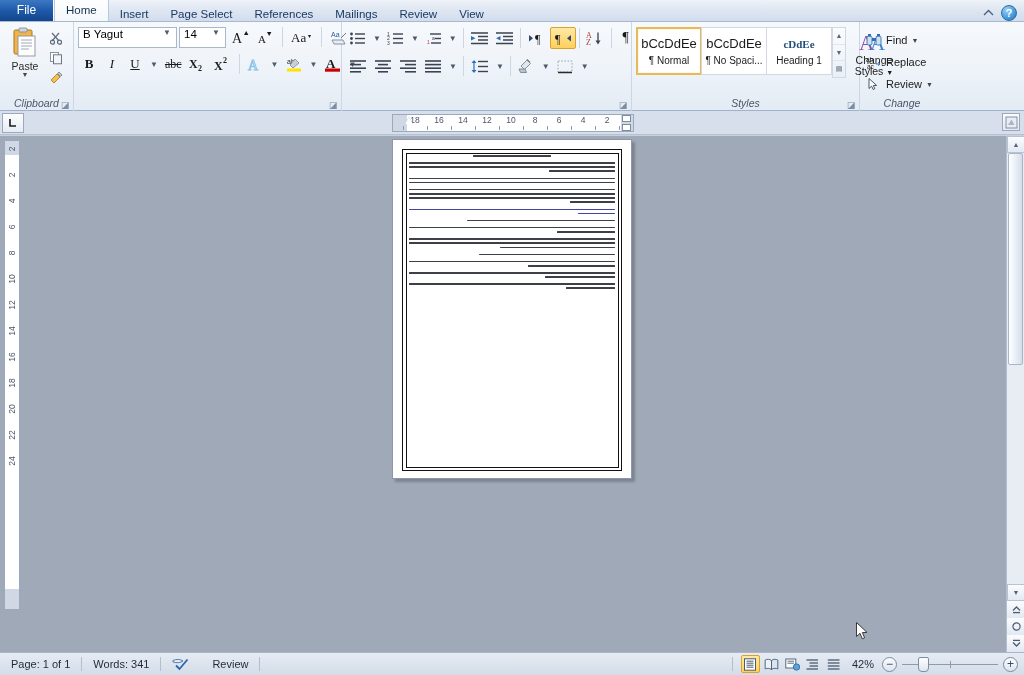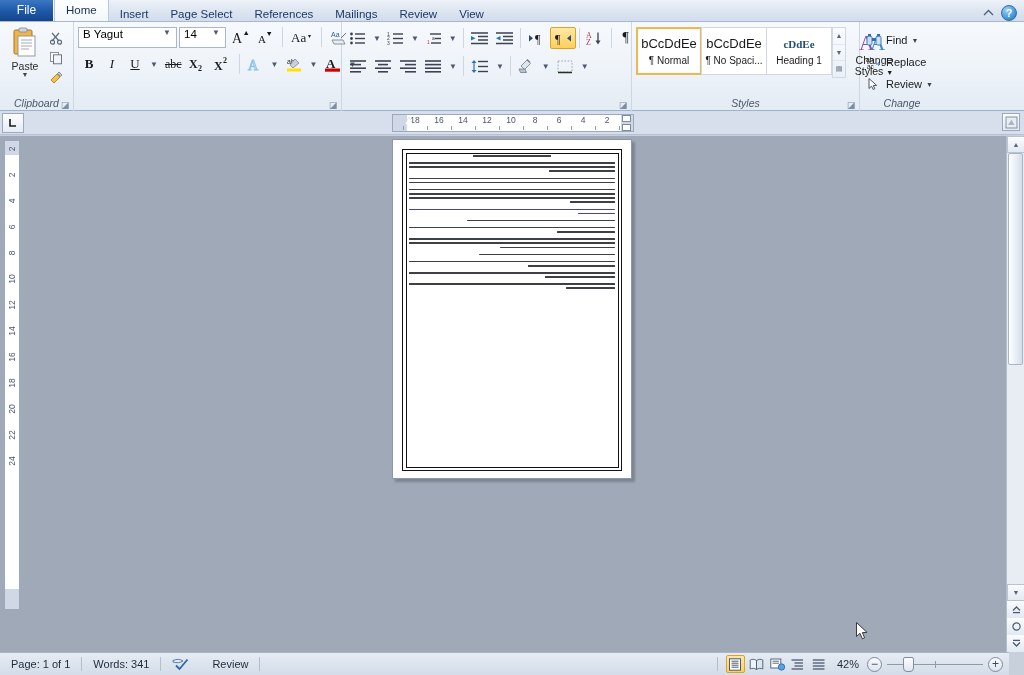--- a/index.html
+++ b/index.html
@@ -323,21 +323,21 @@
   }
   .vs-objbtn {
     position:absolute; left:0; width:18px; height:17px;
     display:flex;align-items:center;justify-content:center;
     font-size:9px;color:#5a6a80;cursor:default;
     background: linear-gradient(to bottom,#fbfcfe,#e2e9f2);
   }
 
   
   .statusbar {
-    position: absolute; left: 0; right: 15px; bottom: 0;
+    position: absolute; left: 0; right: 0; bottom: 0;
     height: 23px;
     background: linear-gradient(to bottom, #e6ecf4 0%, #d3dce8 100%);
     border-top: 1px solid #aab6c6;
     display: flex; align-items: center;
     font-size: 11px; color: #1e2a3a;
   }
   .sb-item {
     padding: 0 11px; height: 23px;
     display: flex; align-items: center; gap: 5px;
     cursor: default; white-space: nowrap;

